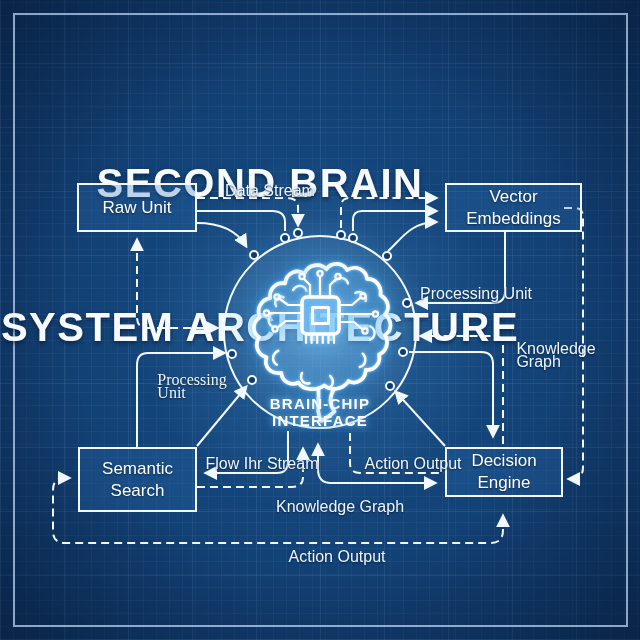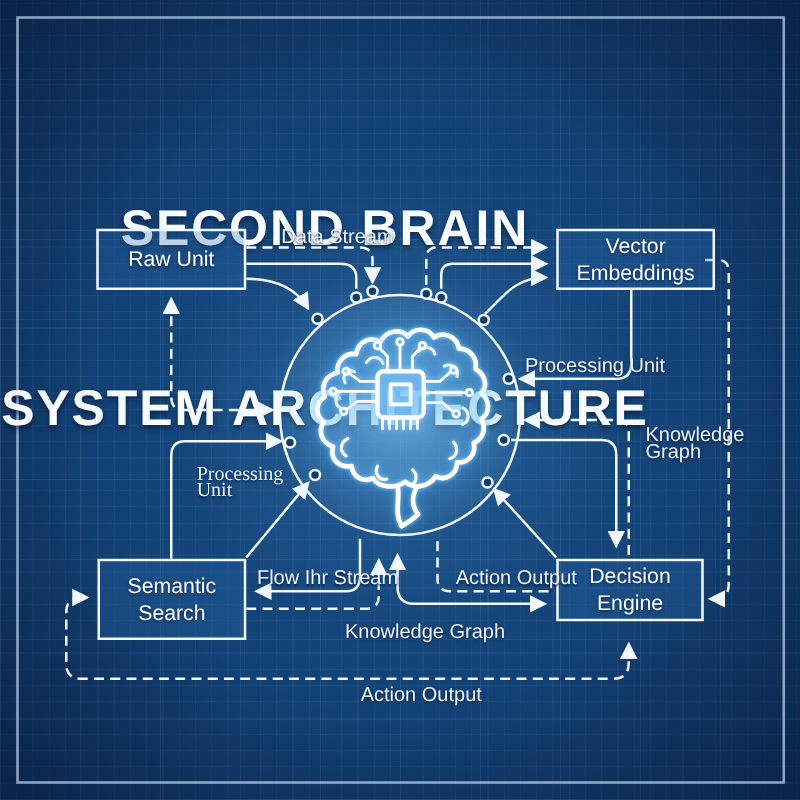--- a/index.html
+++ b/index.html
@@ -165,21 +165,21 @@
       <circle cx="403" cy="352" r="4"></circle>
       <circle cx="232" cy="354" r="4"></circle>
       <circle cx="252" cy="380" r="4"></circle>
       <circle cx="390" cy="386" r="4"></circle>
     </g>
   </svg>
 
   <div class="modbox" style="left:77px;top:183px;width:120px;height:49px;">
     <span>Raw Unit</span>
   </div>
-  <div class="modbox" style="left:445px;top:183px;width:127px;height:49px;">
+  <div class="modbox" style="left:445px;top:183px;width:137px;height:49px;">
     <span>Vector
 Embeddings</span>
   </div>
   <div class="modbox" style="left:78px;top:447px;width:119px;height:65px;">
     <span>Semantic
 Search</span>
   </div>
   <div class="modbox" style="left:445px;top:447px;width:118px;height:50px;">
     <span>Decision
 Engine</span>
@@ -189,14 +189,16 @@
   <div class="lbl" style="left:172px;top:386px;font-family:Liberation Serif, serif;">Processing
 Unit</div>
   <div class="lbl" style="left:456px;top:293px;">Processing Unit</div>
   <div class="lbl" style="left:536px;top:355px;">Knowledge
 Graph</div>
   <div class="lbl" style="left:242px;top:463px;">Flow Ihr Stream</div>
   <div class="lbl" style="left:393px;top:463px;">Action Output</div>
   <div class="lbl" style="left:320px;top:506px;">Knowledge Graph</div>
   <div class="lbl" style="left:317px;top:556px;">Action Output</div>
 
+  <div class="center-label" style="left:320px;top:412px;">BRAIN-CHIP
+INTERFACE</div>
 
 </div>
 
 </body></html>

